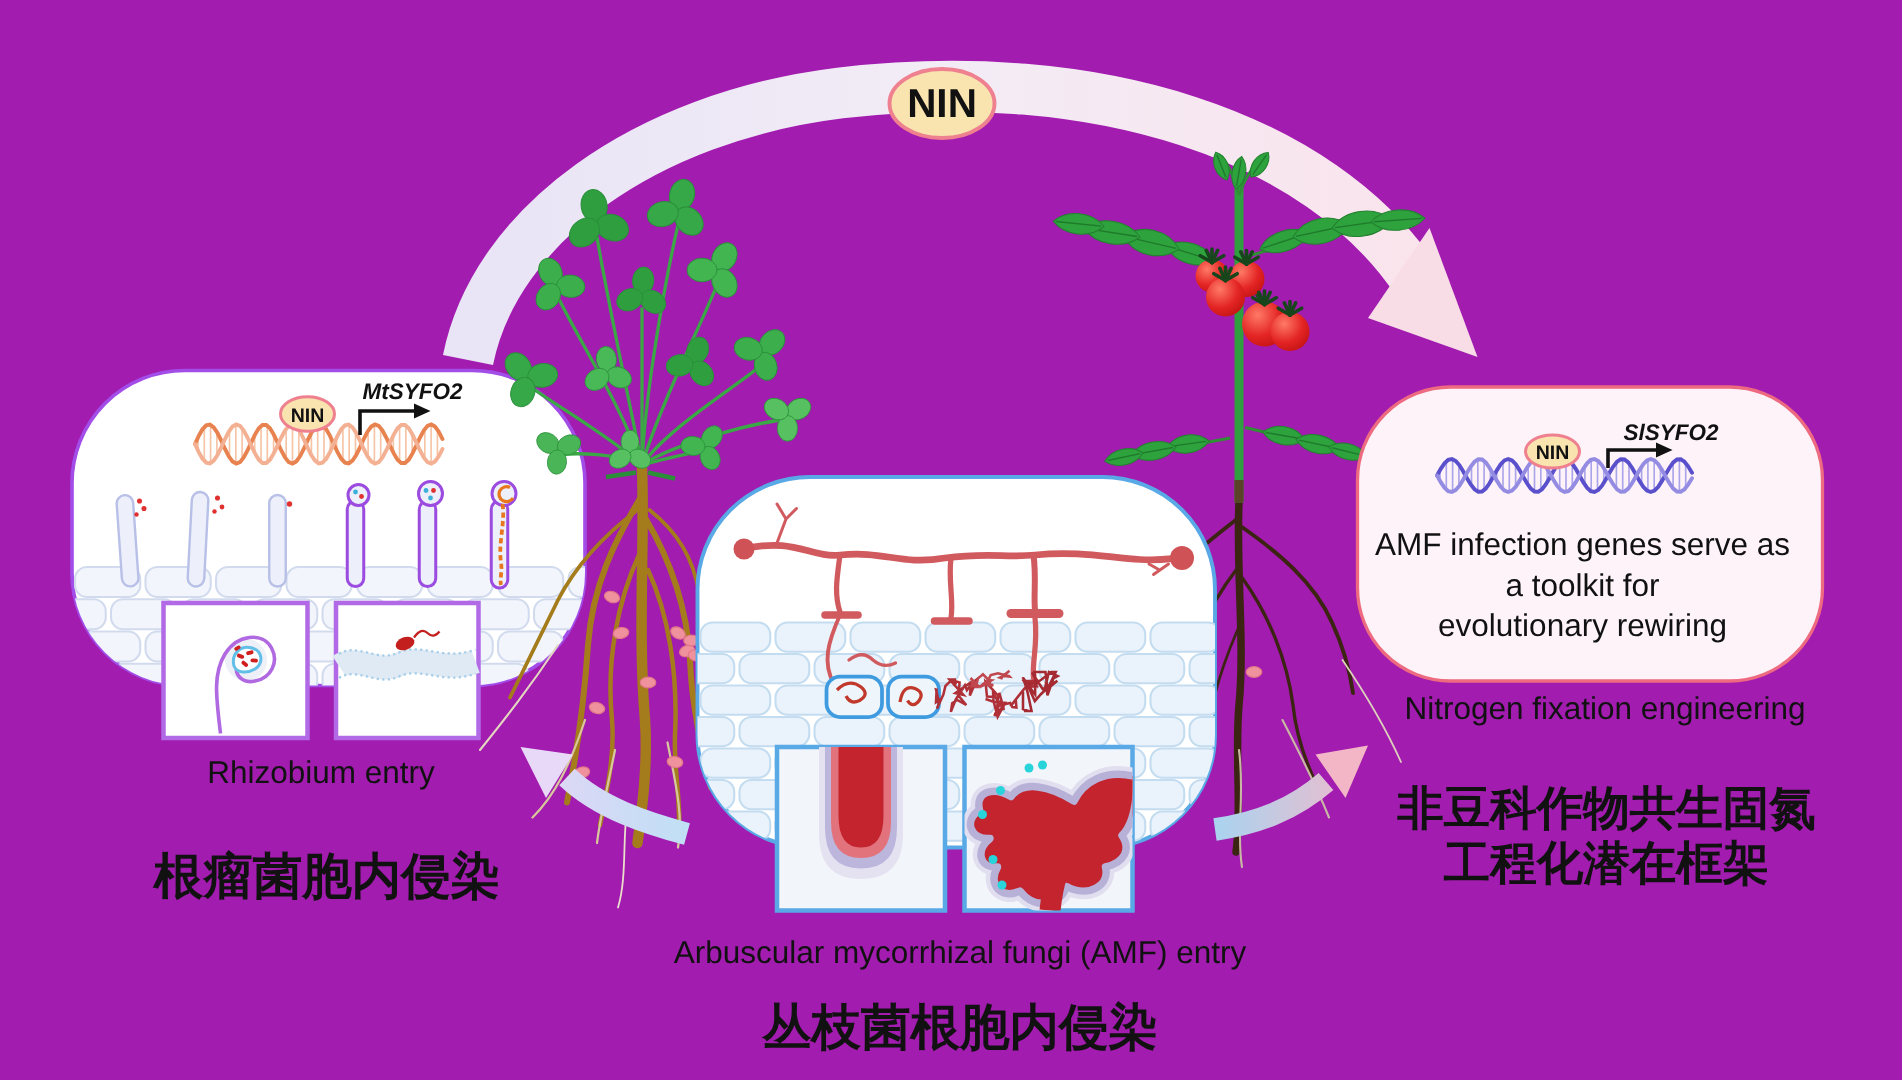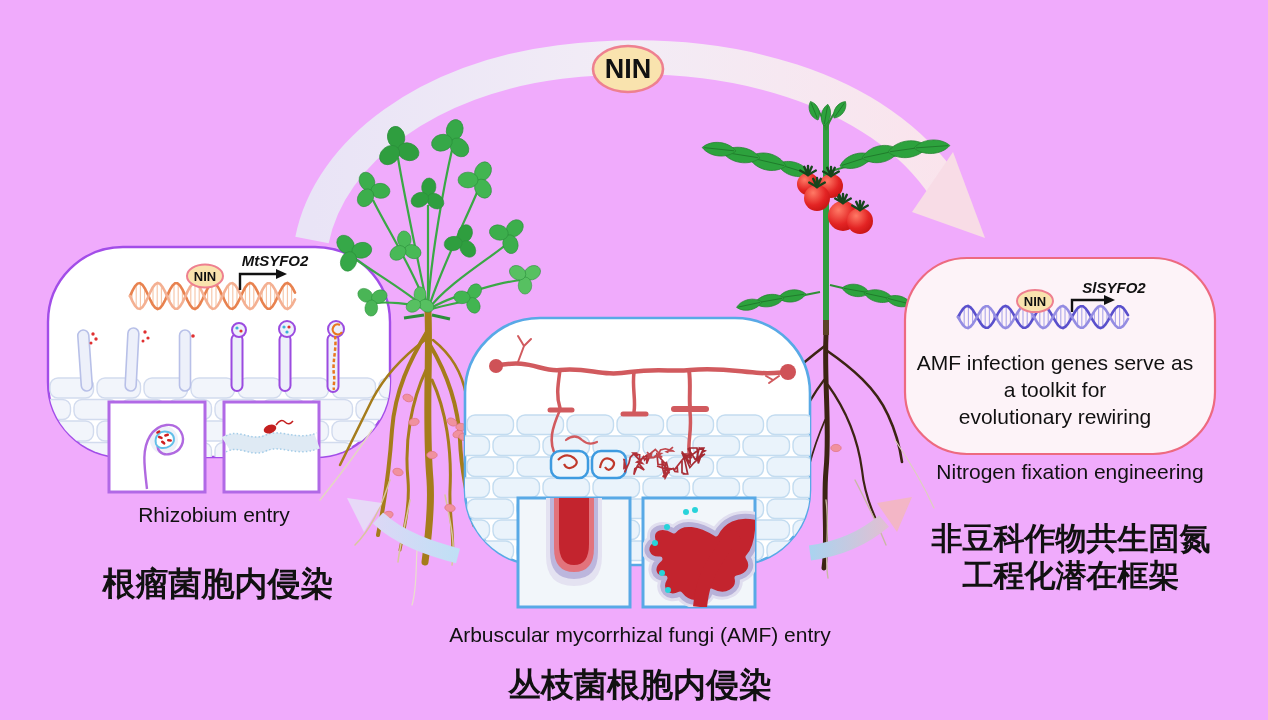--- a/index.html
+++ b/index.html
@@ -1,16 +1,16 @@
 <!DOCTYPE html>
 <html><head>
 <meta charset="utf-8">
 <style>
   html,body{margin:0;padding:0;background:#fff;}
-  .stage{position:relative;width:1268px;height:720px;background:#f0abfc;overflow:hidden;
+  .stage{position:relative;width:1268px;height:720px;background:#a21caf;overflow:hidden;
          font-family:"Liberation Sans",sans-serif;}
   svg{position:absolute;left:0;top:0;}
   text{font-family:"Liberation Sans",sans-serif;fill:#111;}
   .nin-top{font-size:27px;font-weight:700;}
   .nin-sm{font-size:13px;font-weight:700;}
   .gene{font-size:15px;font-weight:700;font-style:italic;}
   .cap{font-size:21px;}
   .zh-big{font-size:33px;font-weight:700;}
   .zh-mid{font-size:31px;font-weight:700;}
   .cellsL rect{fill:#f2f5fb;stroke:#d2dbee;stroke-width:1.4;}

